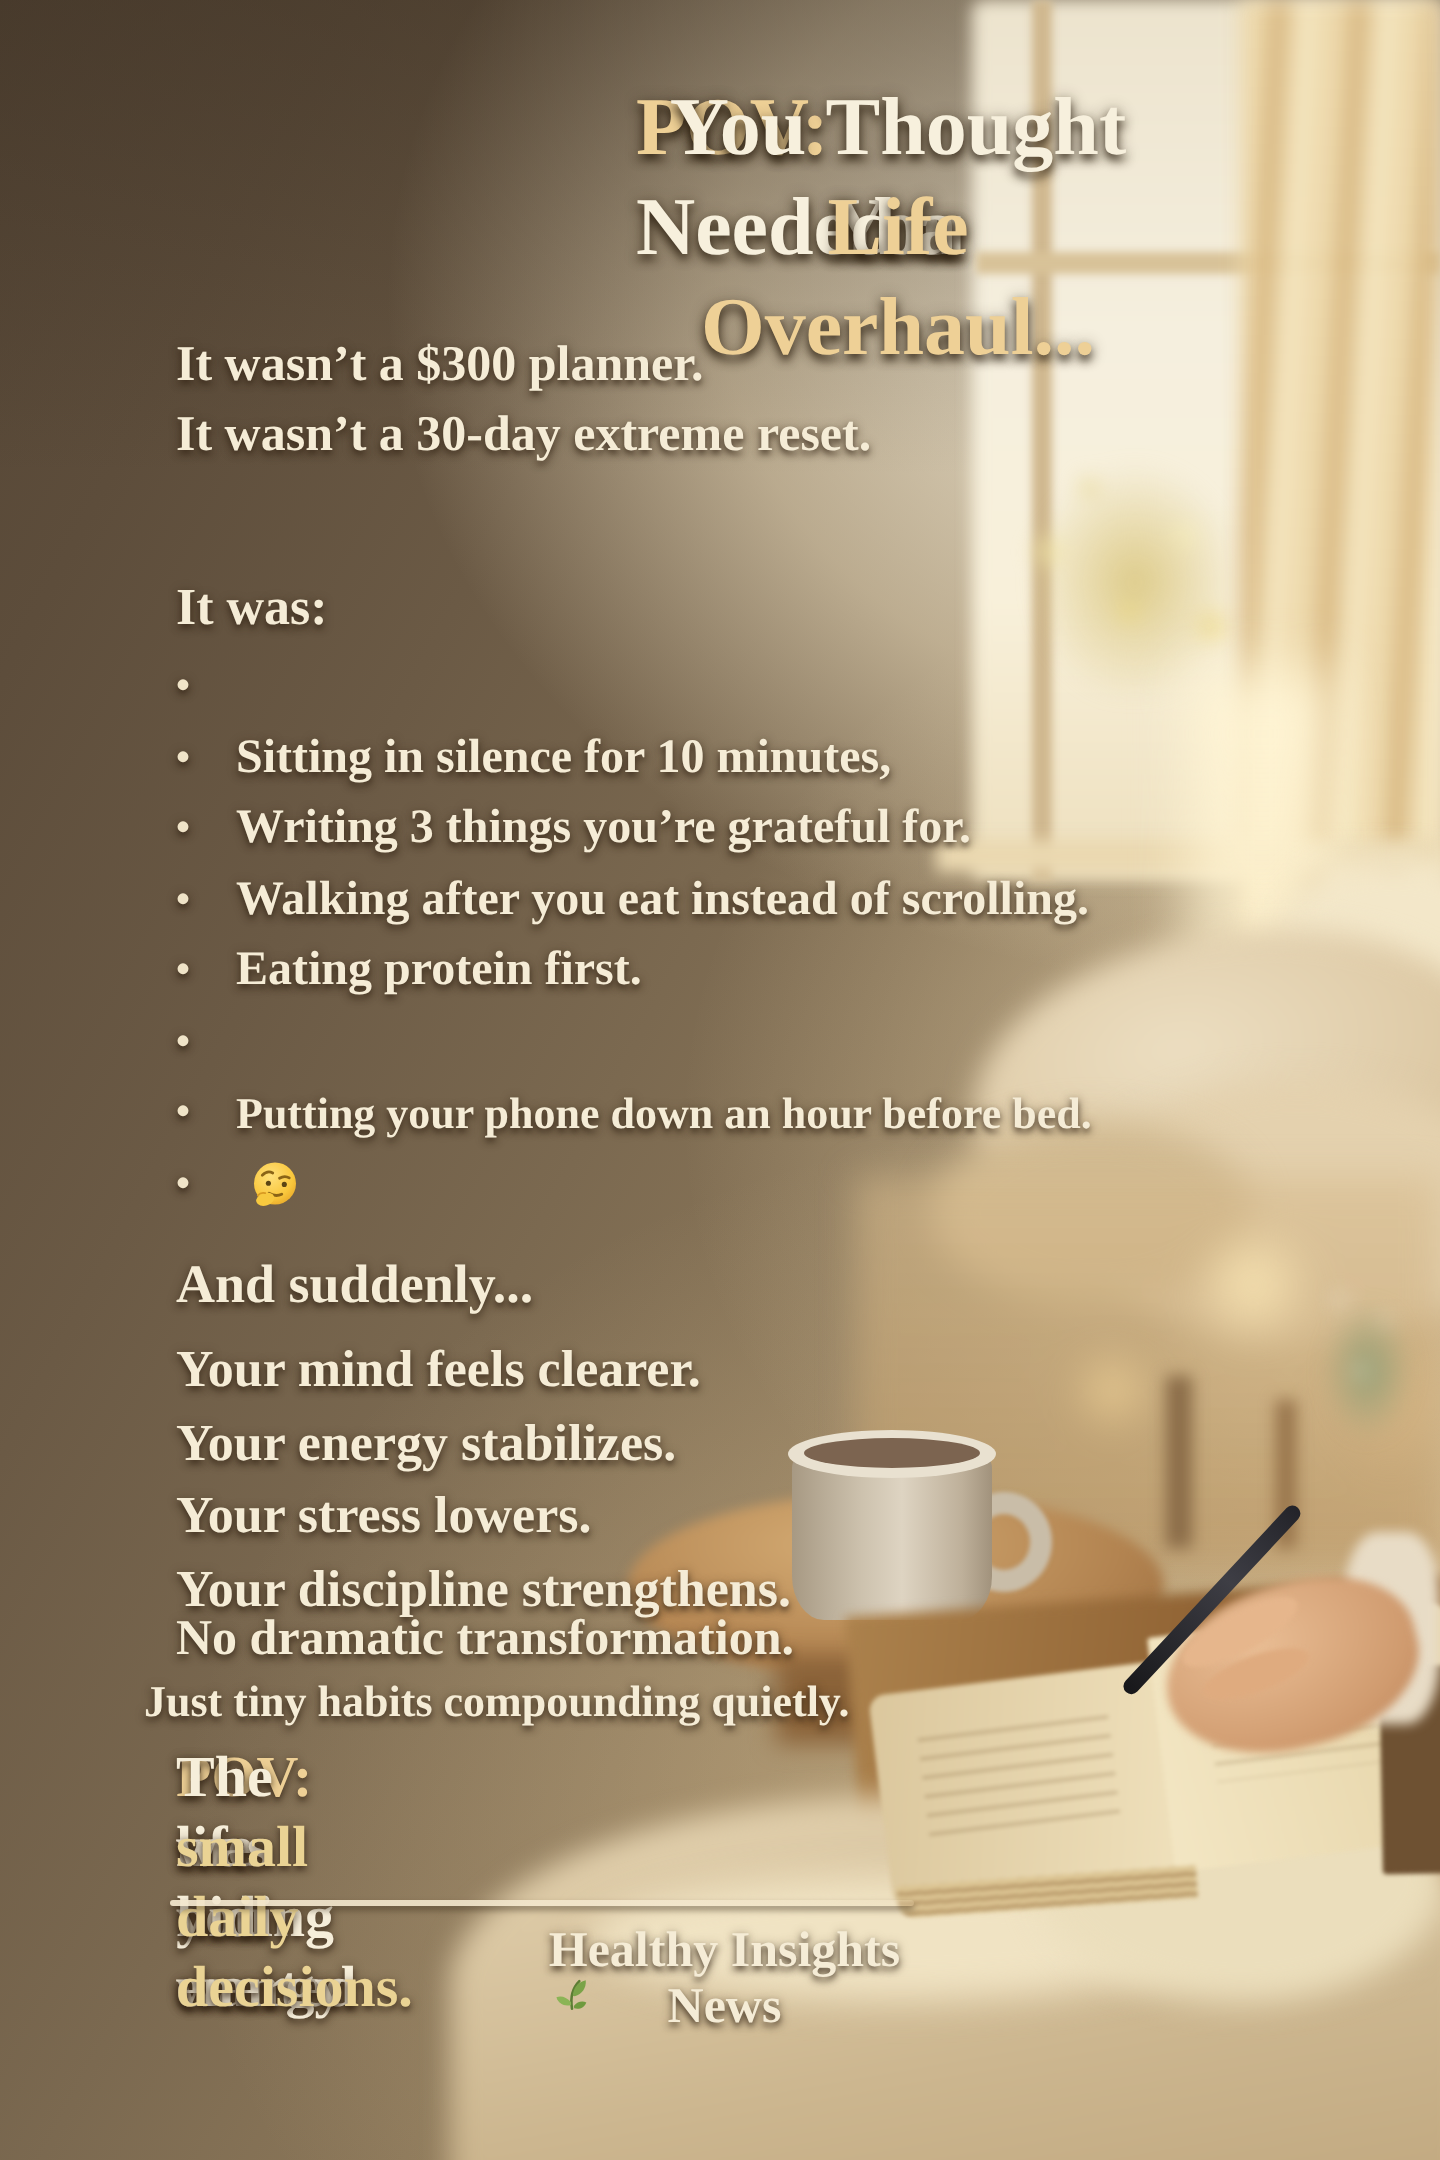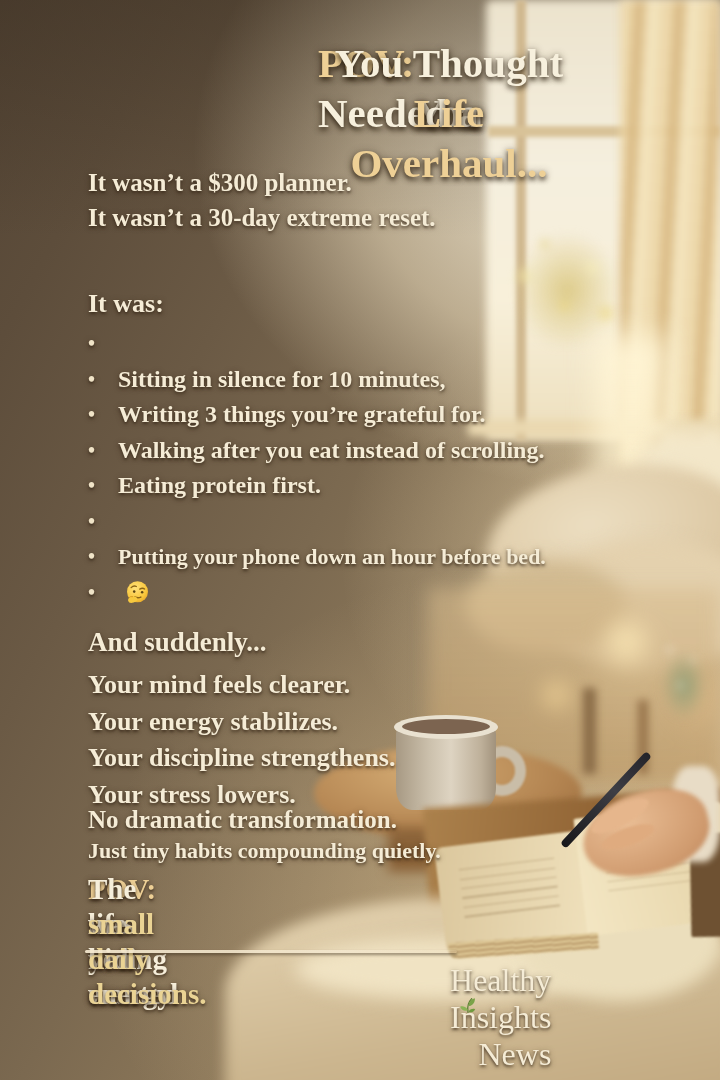--- a/index.html
+++ b/index.html
@@ -109,26 +109,26 @@
   .intro{left:88px;top:166px;font-size:25px;font-weight:600;line-height:34.5px;}
   .itwas{left:88px;top:289px;font-size:26px;font-weight:700;}
   .bullets{left:88px;top:326px;margin:0;padding:0;list-style:none;font-size:24px;font-weight:600;}
   .bullets li{position:static;display:flex;line-height:35.5px;}
   .bullets li:nth-child(7), .bullets li:nth-child(8){font-size:22px;}
   .bullets .dot{position:static;width:30px;flex:0 0 30px;font-size:20px;color:#f0e4c8;}
   .emoji{position:static;display:inline-block;margin-left:6px;transform:translateY(4px);}
   .suddenly{left:88px;top:627px;font-size:27px;font-weight:700;}
   .results{left:88px;top:667px;font-size:26px;font-weight:600;line-height:36.5px;}
   .closing1{left:88px;top:806px;font-size:25px;font-weight:600;}
-  .closing2{left:88px;top:838px;font-size:22px;font-weight:600;}
+  .closing2{left:72px;top:838px;font-size:22px;font-weight:600;}
   .outro{left:88px;top:872px;font-size:29px;font-weight:700;line-height:35px;color:#f6eeda;}
   .divider{left:85px;top:950px;width:372px;height:3px;border-radius:2px;
     background:linear-gradient(90deg,rgba(243,231,206,.92) 0%,rgba(243,231,206,.85) 70%,rgba(243,231,206,.12) 100%);
     box-shadow:0 2px 3px rgba(52,38,22,.5);}
-  .footer{left:85px;top:962px;width:372px;text-align:right;font-size:32px;font-weight:400;}
+  .footer{left:85px;top:962px;width:372px;text-align:center;font-size:25px;font-weight:700;}
   .leaf{position:static;display:inline-block;margin-left:7px;transform:translateY(3px);}
 </style>
 </head>
 <body>
 
 <div class="canvas">
 
   <div class="bg-base"></div>
   <div class="window-pane"></div>
   <div class="frame-v"></div>
@@ -236,22 +236,22 @@
           </svg>
         </span>
       </li>
     </ul>
 
     <div class="suddenly shadowed">And suddenly...</div>
 
     <div class="results shadowed">
       <span style="position:static;display:block">Your mind feels clearer.</span>
       <span style="position:static;display:block">Your energy stabilizes.</span>
+      <span style="position:static;display:block">Your stress lowers.</span>
       <span style="position:static;display:block">Your discipline strengthens.</span>
-      <span style="position:static;display:block">Your stress lowers.</span>
     </div>
 
     <div class="closing1 shadowed">No dramatic transformation.</div>
     <div class="closing2 shadowed">Just tiny habits compounding quietly.</div>
 
     <div class="outro shadowed">
       <span class="gold">POV:</span>
       <span>The life you wanted</span>
         <br>
       <span>was hiding energy</span>

